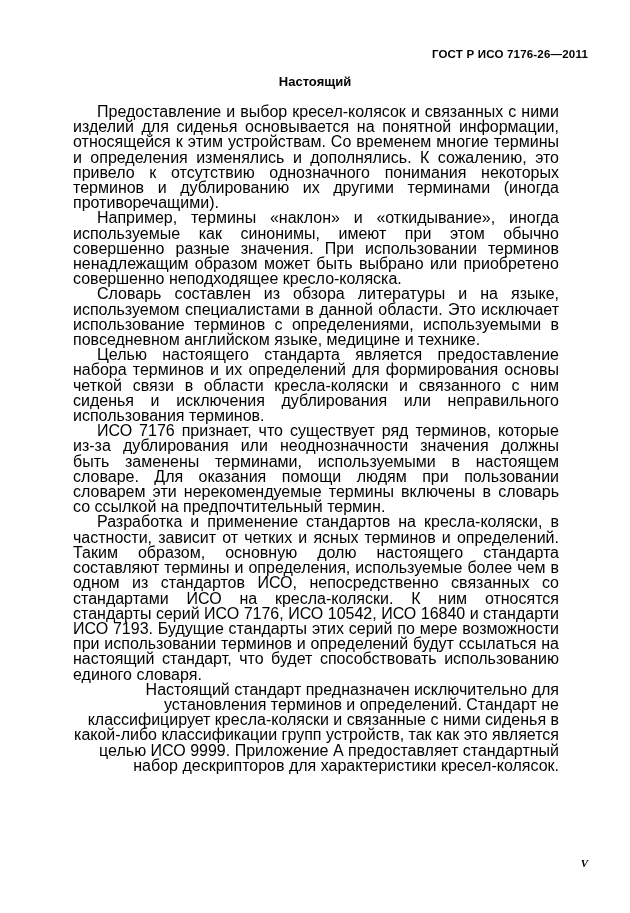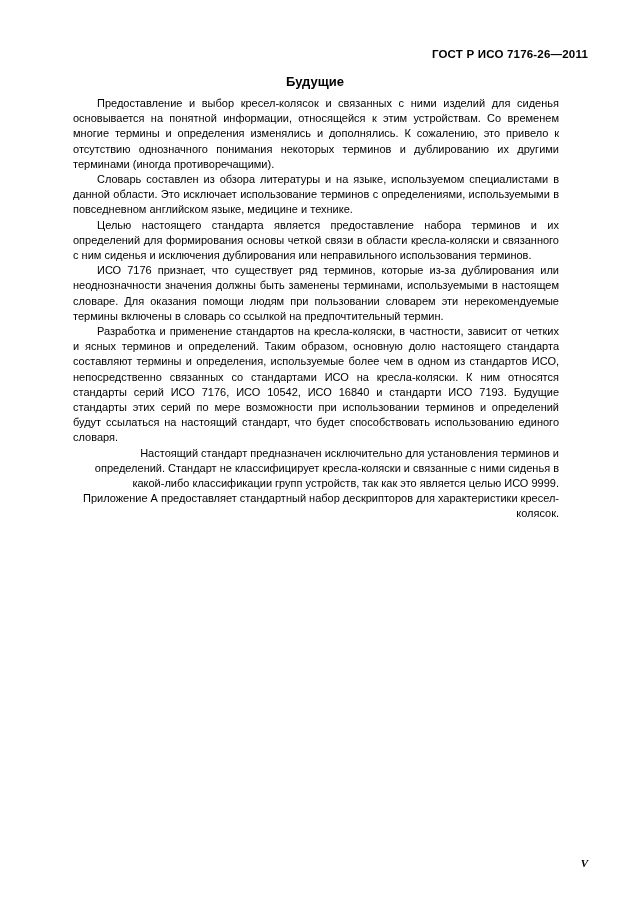--- a/index.html
+++ b/index.html
@@ -32,24 +32,24 @@
     position: absolute;
     top: 74px;
     left: 0;
     width: 100%;
     text-align: center;
     font-size: 13px;
     font-weight: bold;
   }
   .body-text {
     position: absolute;
-    top: 96px;
+    top: 104px;
     left: 73px;
     width: 486px;
-    font-size: 11px;
+    font-size: 16px;
     line-height: 15.2px;
     text-align: justify;
   }
   .body-text p {
     margin: 0;
     text-indent: 24px;
     text-align: justify;
   }
   .body-text p:last-child {
     text-align: right;
@@ -64,24 +64,25 @@
     font-family: "Liberation Serif", serif;
   }
 </style>
 </head>
 <body>
 
 <div class="page">
 
   <div class="header">ГОСТ Р ИСО 7176-26—2011</div>
 
-  <div class="title">Будущие</div>
+  <div class="title">Настоящий</div>
 
   <div class="body-text">
     <p>Предоставление и выбор кресел-колясок и связанных с ними изделий для сиденья основывается на понятной информации, относящейся к этим устройствам. Со временем многие термины и определения изменялись и дополнялись. К сожалению, это привело к отсутствию однозначного понимания некоторых терминов и дублированию их другими терминами (иногда противоречащими).</p>
+    <p>Например, термины «наклон» и «откидывание», иногда используемые как синонимы, имеют при этом обычно совершенно разные значения. При использовании терминов ненадлежащим образом может быть выбрано или приобретено совершенно неподходящее кресло-коляска.</p>
     <p>Словарь составлен из обзора литературы и на языке, используемом специалистами в данной области. Это исключает использование терминов с определениями, используемыми в повседневном английском языке, медицине и технике.</p>
     <p>Целью настоящего стандарта является предоставление набора терминов и их определений для формирования основы четкой связи в области кресла-коляски и связанного с ним сиденья и исключения дублирования или неправильного использования терминов.</p>
     <p>ИСО 7176 признает, что существует ряд терминов, которые из-за дублирования или неоднозначности значения должны быть заменены терминами, используемыми в настоящем словаре. Для оказания помощи людям при пользовании словарем эти нерекомендуемые термины включены в словарь со ссылкой на предпочтительный термин.</p>
     <p>Разработка и применение стандартов на кресла-коляски, в частности, зависит от четких и ясных терминов и определений. Таким образом, основную долю настоящего стандарта составляют термины и определения, используемые более чем в одном из стандартов ИСО, непосредственно связанных со стандартами ИСО на кресла-коляски. К ним относятся стандарты серий ИСО 7176, ИСО 10542, ИСО 16840 и стандарти ИСО 7193. Будущие стандарты  этих серий по мере возможности при использовании терминов и определений будут ссылаться на настоящий стандарт, что будет способствовать использованию единого словаря.</p>
     <p>Настоящий стандарт предназначен исключительно для установления терминов и определений. Стандарт не классифицирует кресла-коляски и связанные с ними сиденья в какой-либо классификации групп устройств, так как это является целью ИСО 9999. Приложение А предоставляет стандартный набор дескрипторов для характеристики кресел-колясок.</p>
   </div>
 
   <div class="page-number">V</div>
 
 </div>

